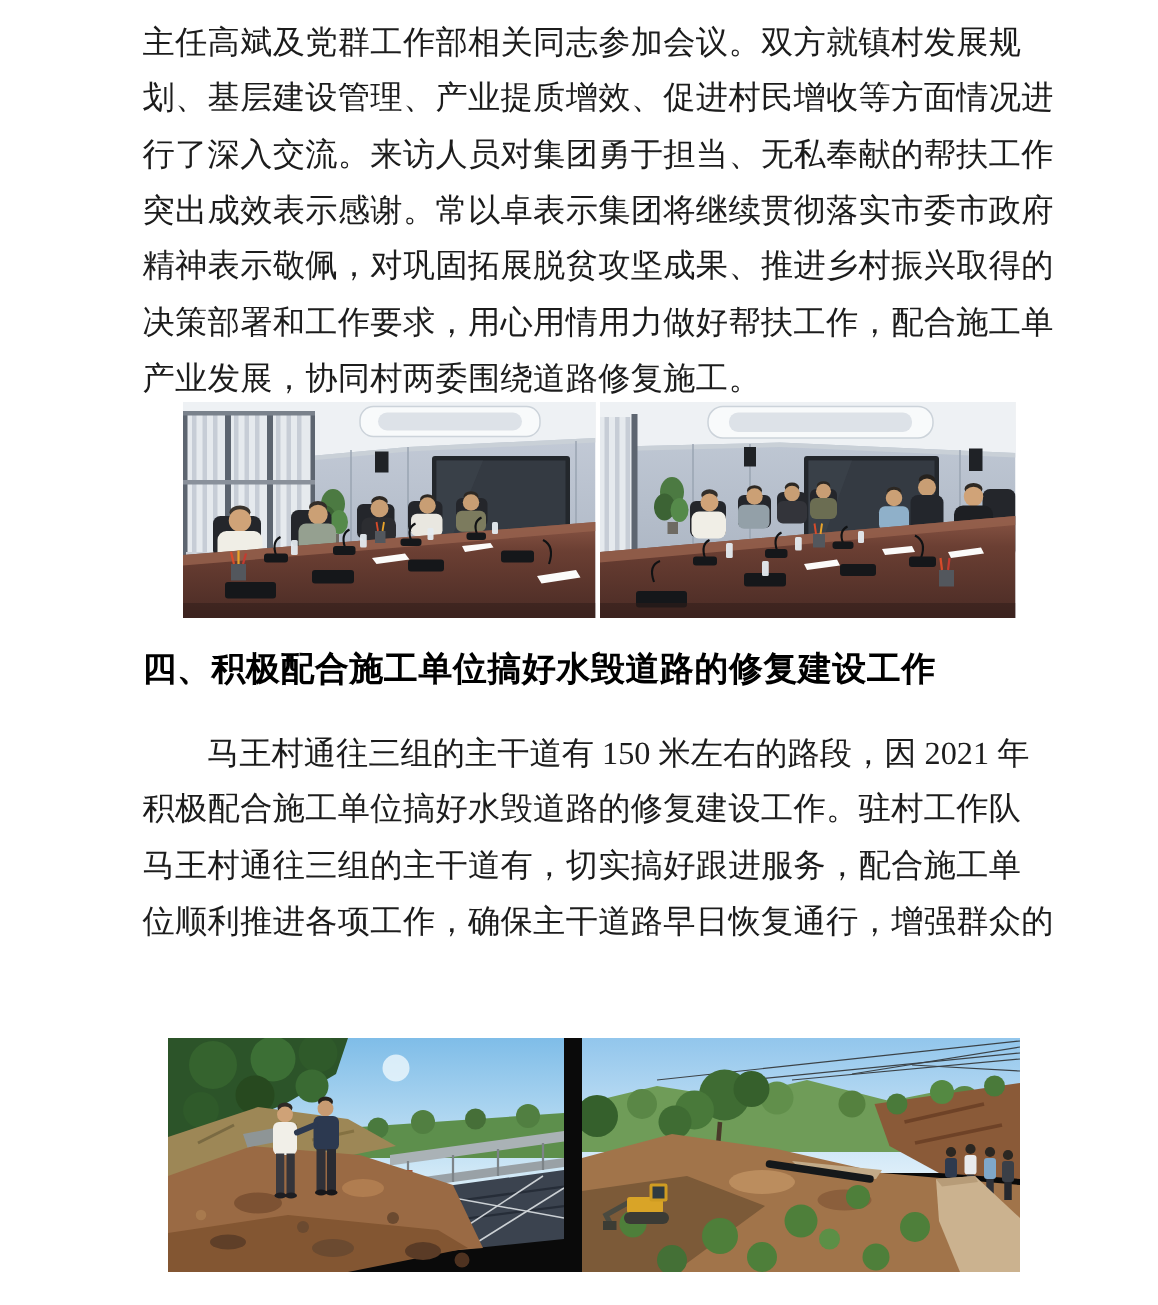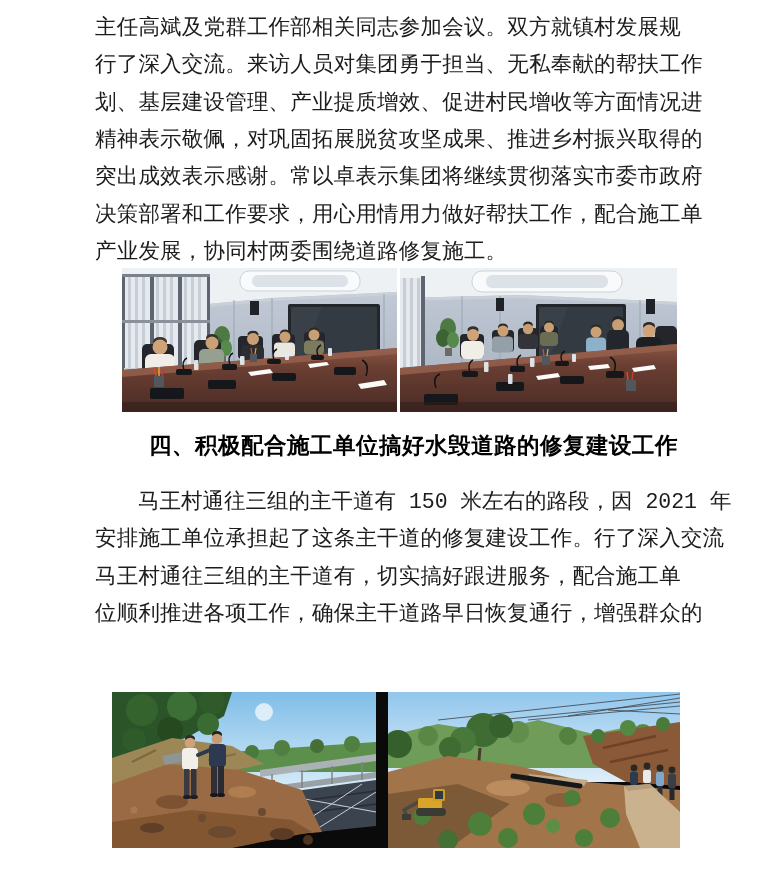--- a/index.html
+++ b/index.html
@@ -1,43 +1,43 @@
 <!DOCTYPE html>
 <html><head>
 <meta charset="utf-8">
 <style>
   * { margin:0; padding:0; box-sizing:border-box; }
   html,body { width:772px; height:870px; background:#ffffff; overflow:hidden; }
   body { position:relative; font-family:"Liberation Serif","DejaVu Serif",serif; color:#1c1c1c; }
 
   .para { position:absolute; left:95px; width:583px; font-size:21.5px; line-height:37.35px; letter-spacing:0.2px; }
-  .para .line { text-align:justify; text-align-last:justify; white-space:nowrap;font-family:Liberation Mono, monospace; }
+  .para .line { text-align:justify; text-align-last:justify; white-space:nowrap; }
   .para .line:last-child { text-align-last:left; }
   .para1 { top:10px; }
   .para2 { top:484px; }
   .para2 .line:first-child { padding-left:43px; letter-spacing:0; }
 
-  .heading { position:absolute; left:95px; top:430px; width:583px; text-align:right;
+  .heading { position:absolute; left:95px; top:430px; width:583px; text-align:left;
              font-family:"Liberation Sans","DejaVu Sans",sans-serif; font-weight:700;
              font-size:22.5px; color:#000; white-space:nowrap; letter-spacing:0.5px; }
 
   .photo-row { position:absolute; display:flex; }
   .row1 { left:122px; top:268px; width:555px; height:144px; gap:3px; background:#ffffff; }
   .row2 { left:112px; top:692px; width:568px; height:156px; gap:12px; background:#0a0a0a; }
   .photo { display:block; height:100%; flex:0 0 auto; }
 </style>
 </head>
 <body>
 
 <div class="para para1">
     <div class="line">主任高斌及党群工作部相关同志参加会议。双方就镇村发展规</div>
+    <div class="line">划、基层建设管理、产业提质增效、促进村民增收等方面情况进</div>
     <div class="line">行了深入交流。来访人员对集团勇于担当、无私奉献的帮扶工作</div>
-    <div class="line">划、基层建设管理、产业提质增效、促进村民增收等方面情况进</div>
+    <div class="line">突出成效表示感谢。常以卓表示集团将继续贯彻落实市委市政府</div>
     <div class="line">精神表示敬佩，对巩固拓展脱贫攻坚成果、推进乡村振兴取得的</div>
-    <div class="line">突出成效表示感谢。常以卓表示集团将继续贯彻落实市委市政府</div>
     <div class="line">决策部署和工作要求，用心用情用力做好帮扶工作，配合施工单</div>
     <div class="line">产业发展，协同村两委围绕道路修复施工。</div>
   </div>
 
 <div class="photo-row row1">
 
   <svg class="photo" width="275" height="144" viewBox="0 0 275 144" role="img" aria-label="会议室照片（左）：双方人员围坐深色会议桌交流，墙上挂有显示屏">
     <defs>
       <linearGradient id="mlWall" x1="0" y1="0" x2="0" y2="1">
         <stop offset="0" stop-color="#c7ceda"></stop>
@@ -307,21 +307,21 @@
       </g>
     </g>
     <rect x="0" y="134" width="277" height="10" fill="#321d19" opacity="0.55"></rect>
   </svg>
 </div>
 
 <h2 class="heading">四、积极配合施工单位搞好水毁道路的修复建设工作</h2>
 
 <div class="para para2">
     <div class="line">马王村通往三组的主干道有 150 米左右的路段，因 2021 年</div>
-    <div class="line">安排施工单位承担起了这条主干道的修复建设工作。行了深入交流</div>
+    <div class="line">积极配合施工单位搞好水毁道路的修复建设工作。驻村工作队</div>
     <div class="line">马王村通往三组的主干道有，切实搞好跟进服务，配合施工单</div>
     <div class="line">位顺利推进各项工作，确保主干道路早日恢复通行，增强群众的</div>
   </div>
 
 <div class="photo-row row2">
 
   <svg class="photo" width="264" height="156" viewBox="0 0 264 156" role="img" aria-label="水毁道路现场照片（左）：驻村干部在土坡上查看道路修复模板支护">
     <defs>
       <linearGradient id="rlSky" x1="0" y1="0" x2="0" y2="1">
         <stop offset="0" stop-color="#7fbde8"></stop>

